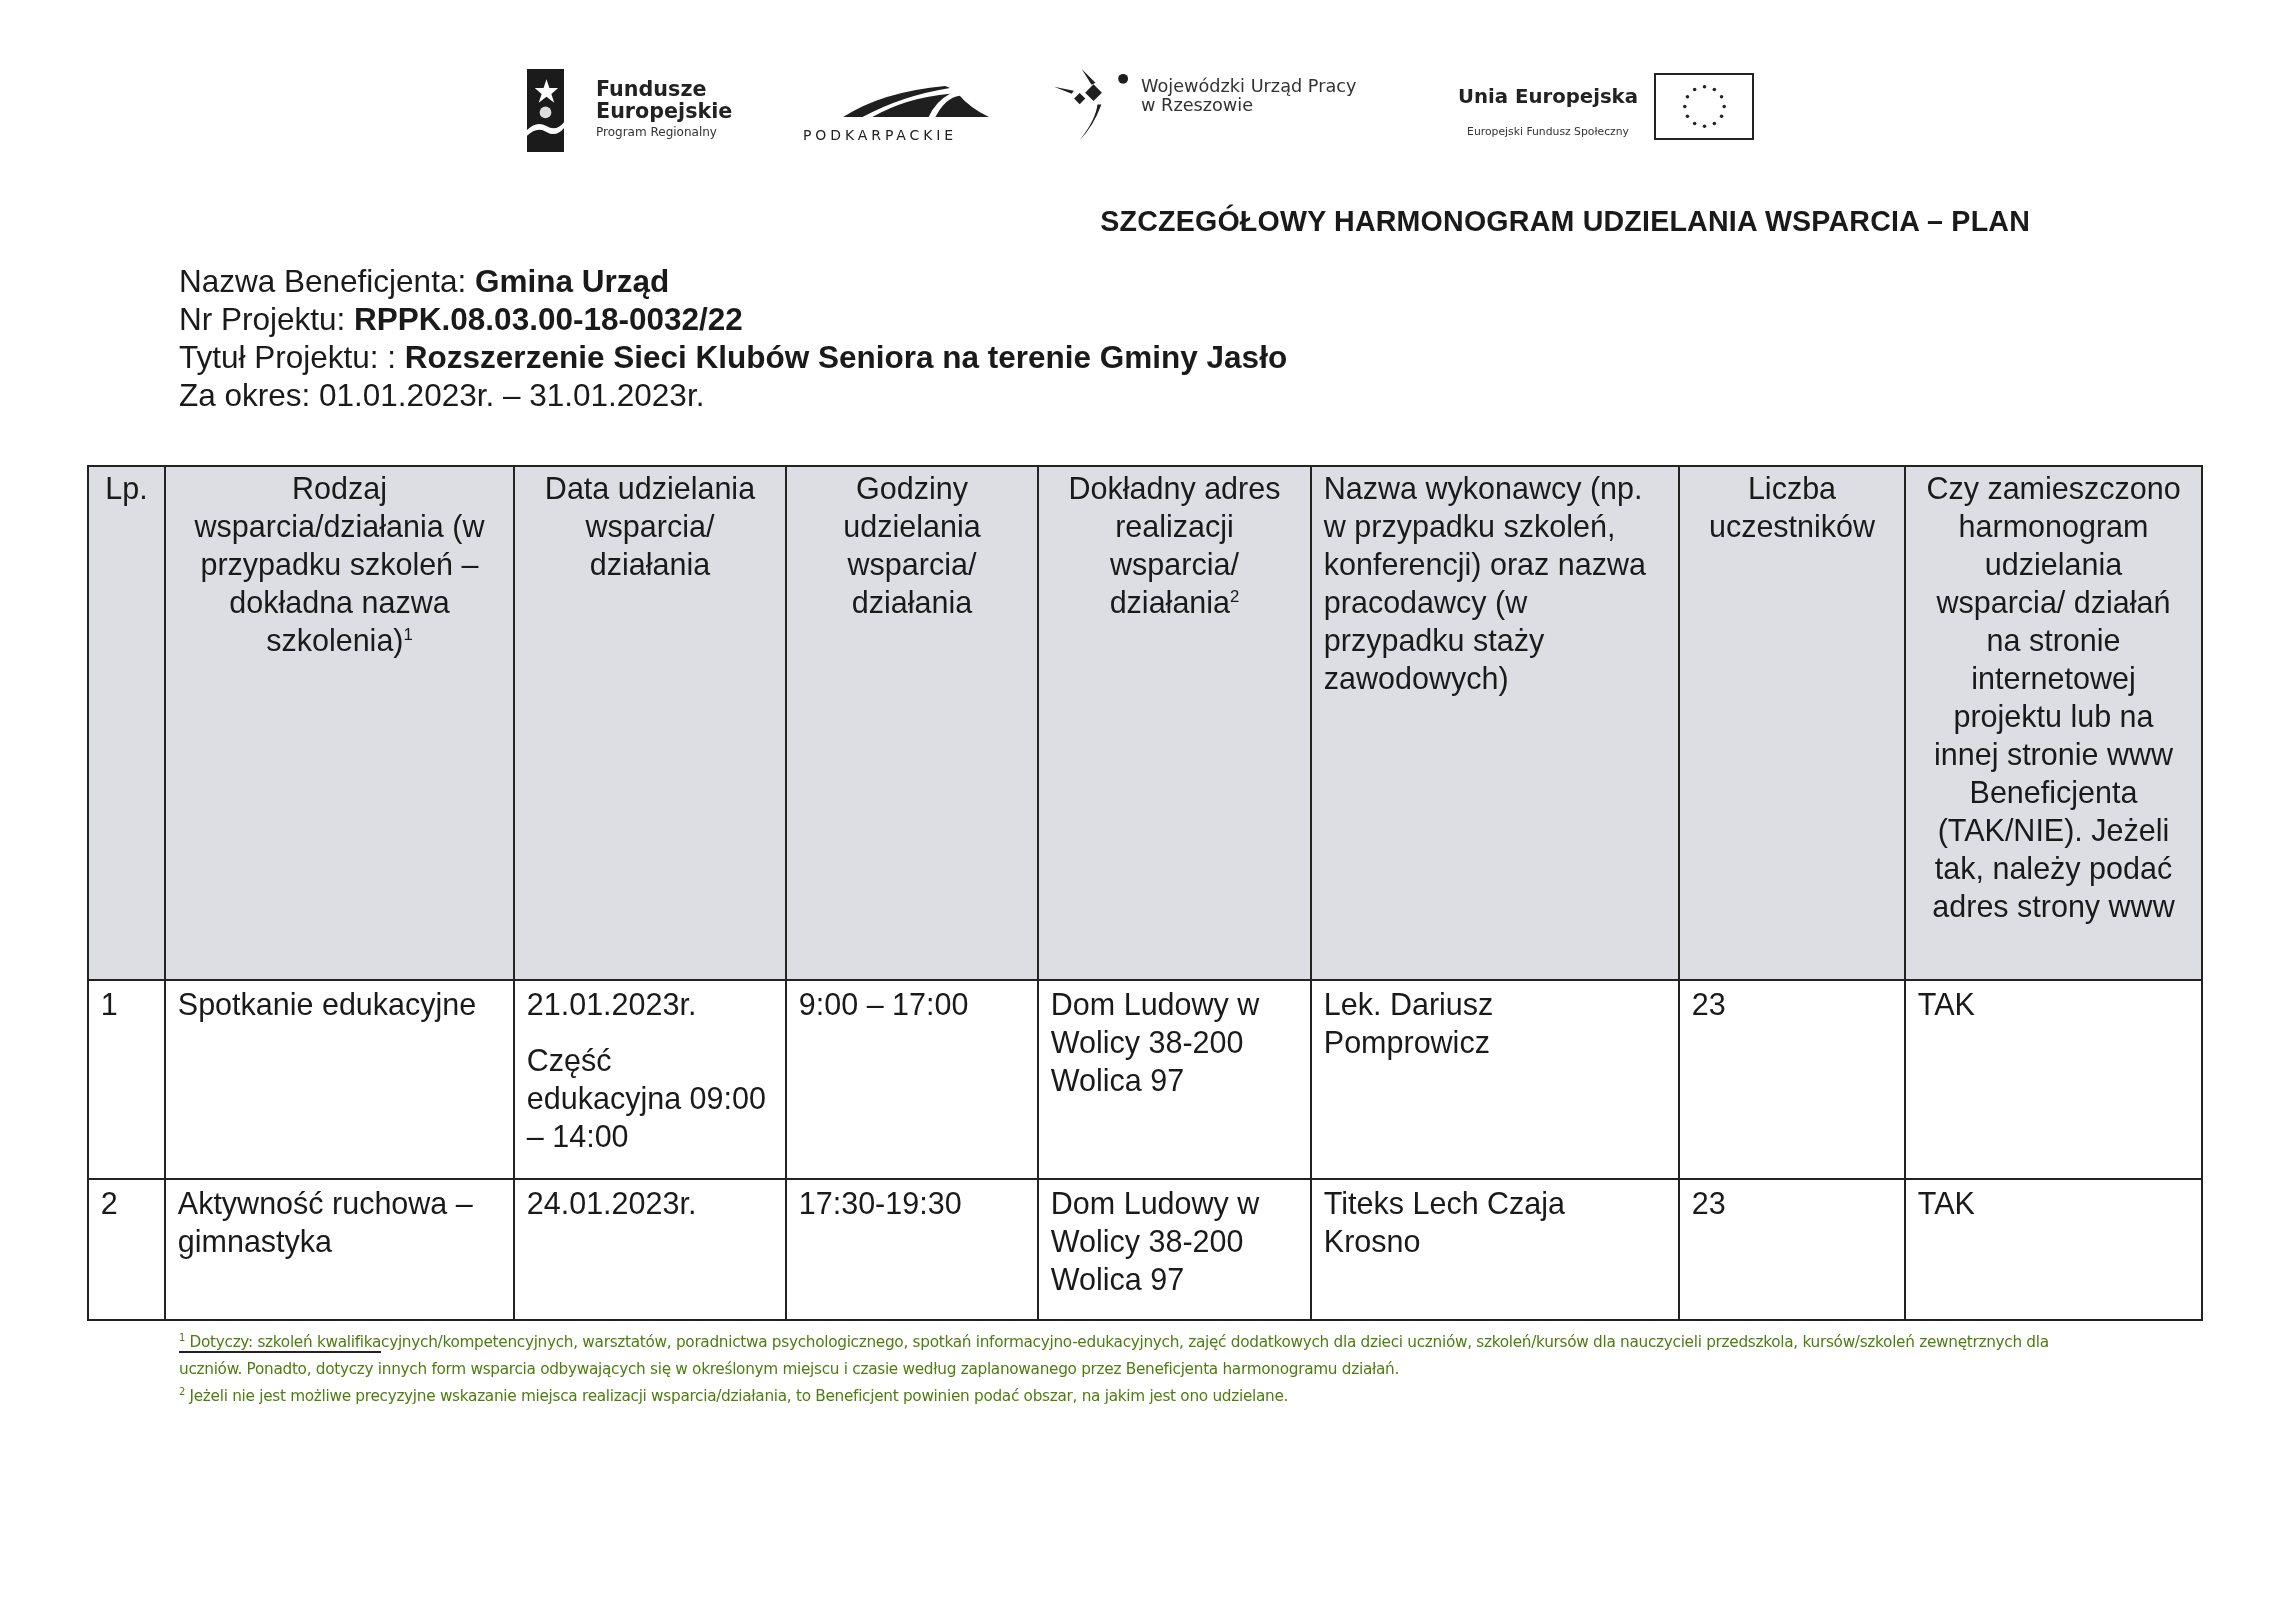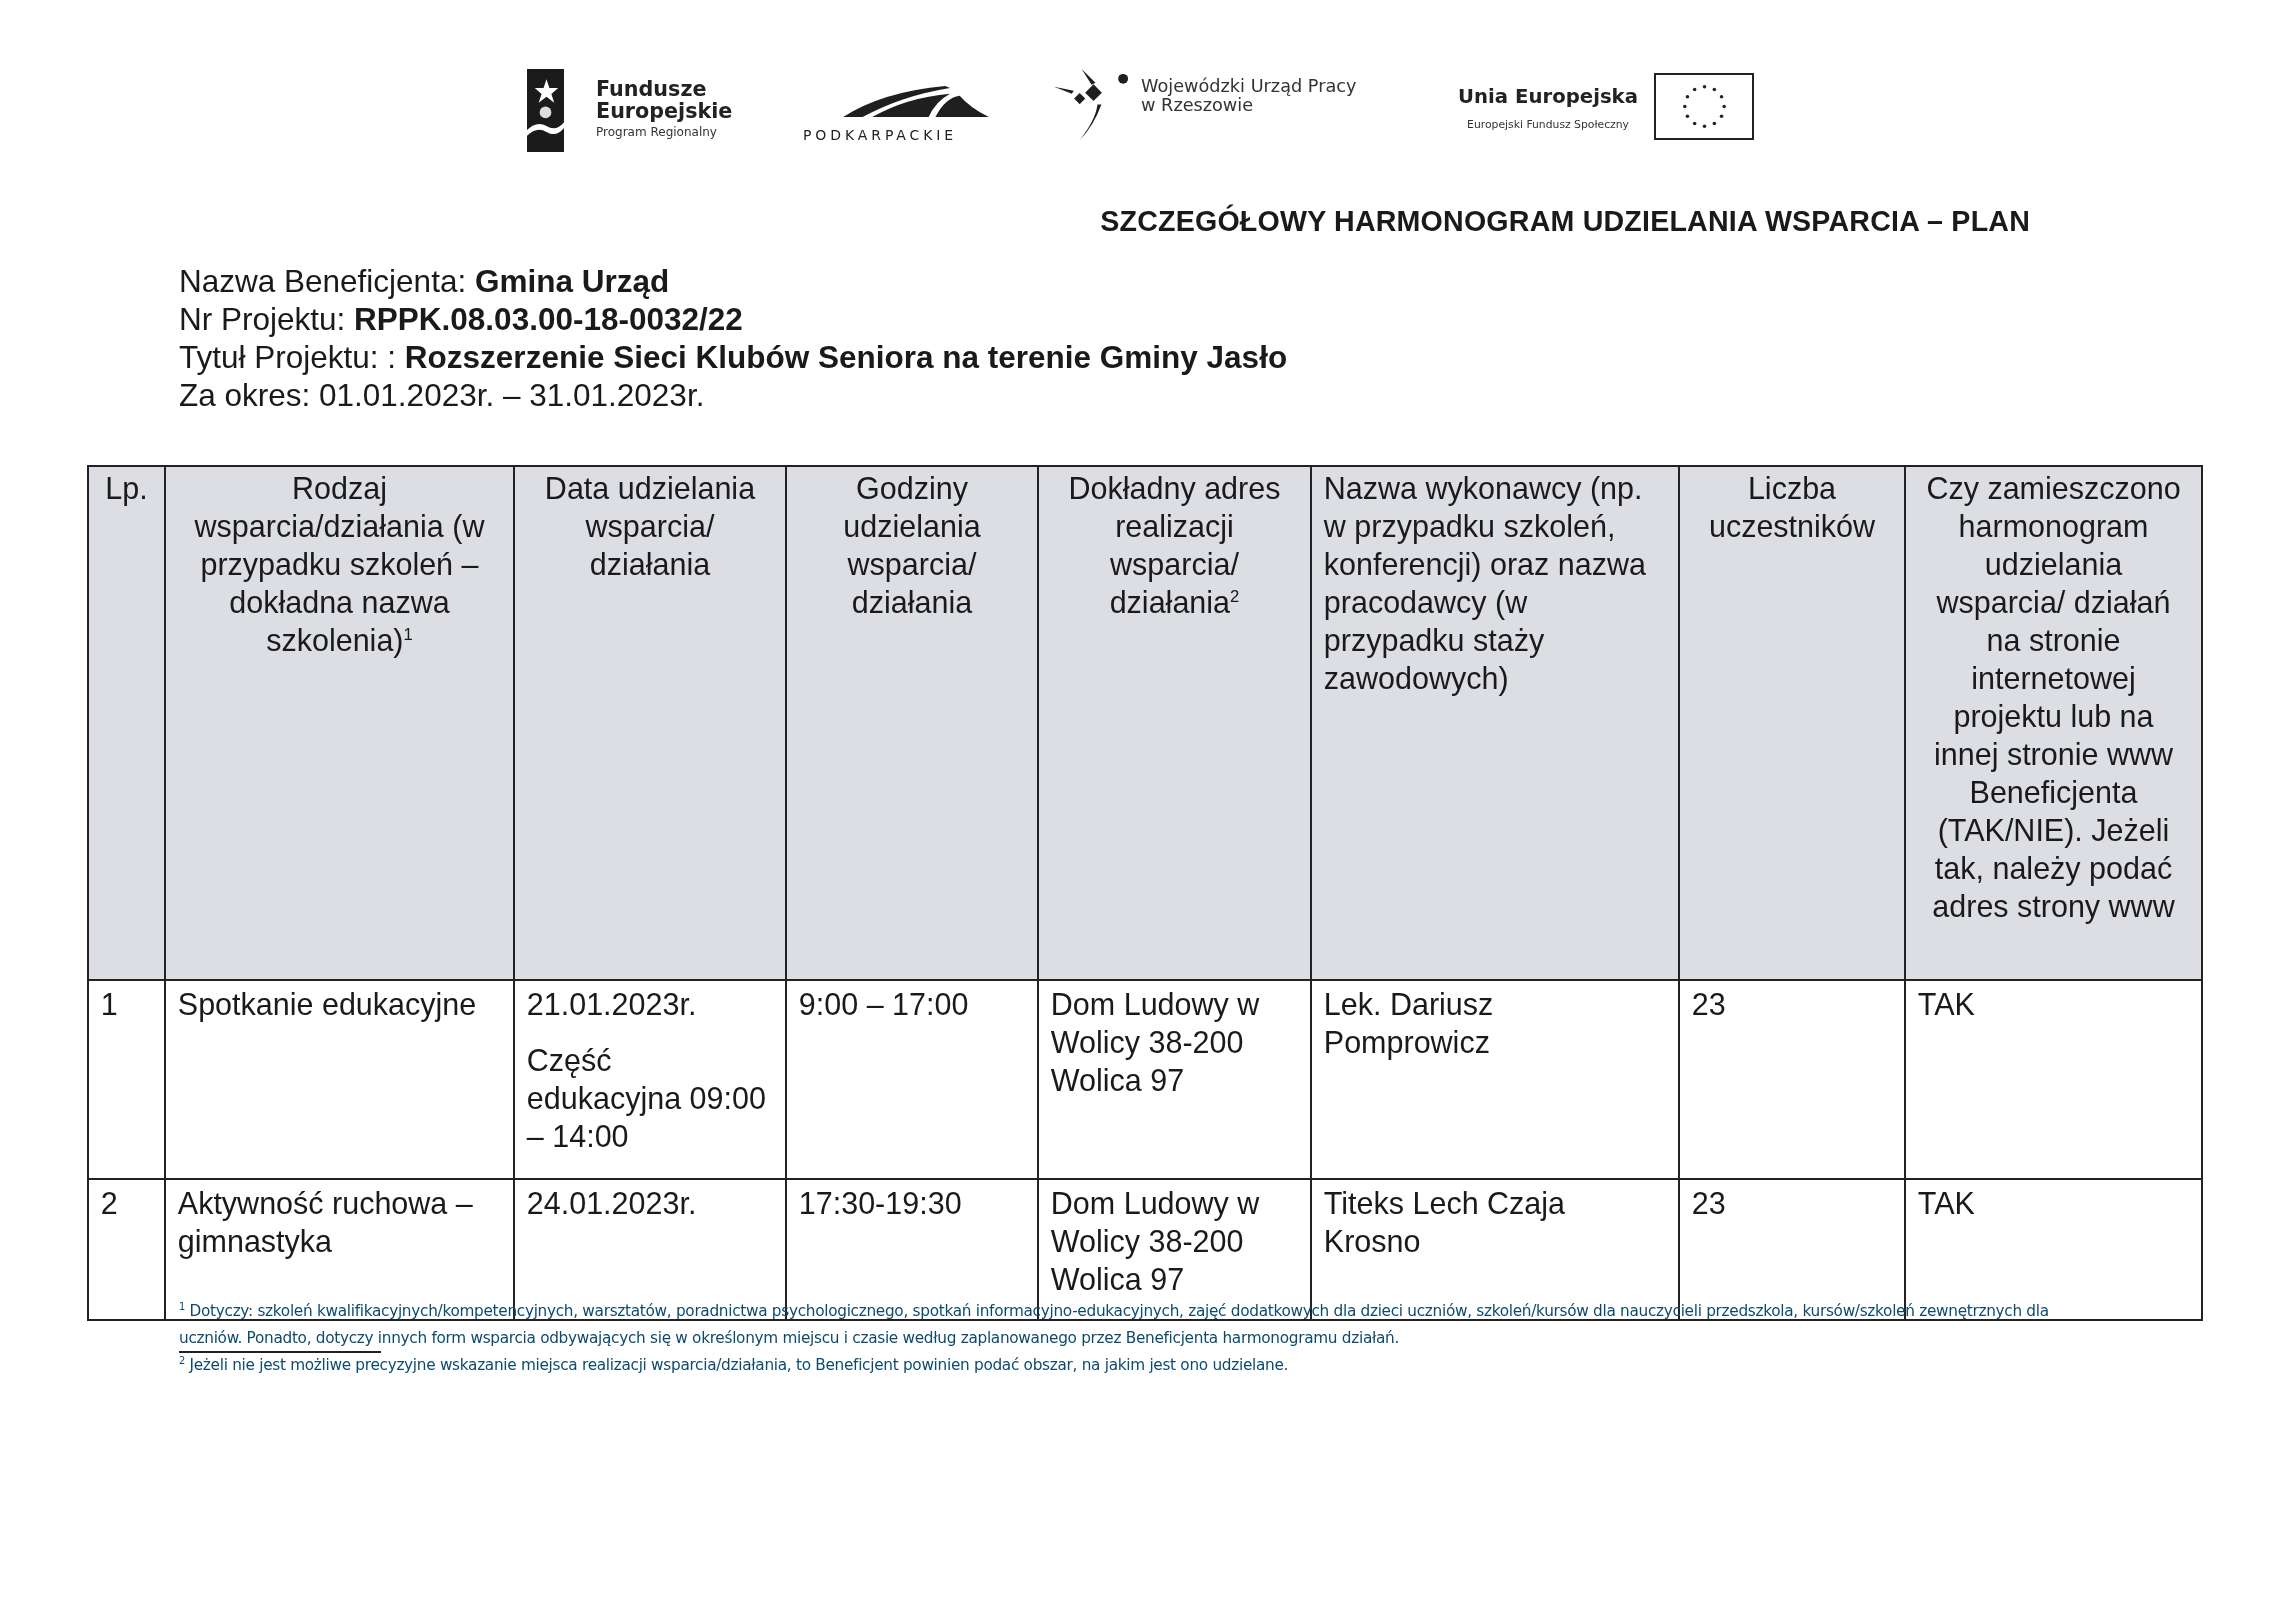--- a/index.html
+++ b/index.html
@@ -12,41 +12,41 @@
   .fe-text { position:absolute; left:69px; top:9.9px; font-family:"DejaVu Sans", sans-serif; line-height:1.05; }
   .fe-text .l1, .fe-text .l2 { font-size:20.7px; font-weight:bold; color:#222; display:block; }
   .fe-text .l3 { font-size:12px; color:#333; display:block; margin-top:3.9px; }
   .logo-pk { left:803px; top:84px; width:217px; height:59px; }
   .pk-text { position:absolute; left:0; bottom:0; font-size:14px; letter-spacing:3.9px; color:#222; font-family:"DejaVu Sans", sans-serif; }
   .logo-wup { left:1052px; top:65px; width:345px; height:79px; }
   .wup-text { position:absolute; left:89px; top:11.8px; font-family:"DejaVu Sans", sans-serif; font-size:17.7px; line-height:1.1; color:#333; }
   .logo-ue { left:1409px; top:73px; width:345px; height:71px; }
   .ue-text { position:absolute; right:116px; top:11.8px; text-align:center; font-family:"DejaVu Sans", sans-serif; color:#222; }
   .ue-text .l1 { font-size:19.7px; font-weight:bold; display:block; }
-  .ue-text .l2 { font-size:10.8px; display:block; margin-top:10px; color:#333; }
+  .ue-text .l2 { font-size:10.8px; display:block; margin-top:17px; color:#333; }
   .ue-flag { position:absolute; right:0; top:0; width:100px; height:67px; border:2px solid #222; box-sizing:border-box; }
 
   .doc-title { left:0; width:2030px; top:205px; text-align:right; font-size:28.6px; font-weight:bold; letter-spacing:0.2px; }
   .info { left:179px; top:262px; font-size:31.5px; line-height:38px; }
   .info .lbl { font-weight:normal; }
   .info .val { font-weight:bold; }
 
   
   .tbl { left:87px; top:465px; width:2114px; border-collapse:collapse; table-layout:fixed; }
   .tbl td, .tbl th { border:2px solid #222; vertical-align:top; font-size:30.5px; line-height:38px; padding:2px 11.8px 0 11.8px; font-weight:normal; }
   .tbl thead th { background:#dcdee3; text-align:center; height:510px; padding-top:2px; }
   .tbl thead th.left { text-align:left; }
   .tbl tbody td { text-align:left; background:#fff; }
   .tbl tbody tr.r1 td { height:193px; padding-top:3.9px; }
   .tbl tbody tr.r2 td { height:135px; padding-top:3.9px; }
   sup { font-size:16.7px; line-height:0; vertical-align:super; }
   .sub-note { display:block; margin-top:17.7px; }
 
   .fn-rule { left:179px; top:1351px; width:202px; height:2px; background:#222; }
-  .footnotes { left:179px; top:1298px; width:1921px; font-family:"DejaVu Sans", sans-serif; font-size:15.3px; line-height:27px; color:#0c4a6e; letter-spacing:-0.3px; }
+  .footnotes { left:179px; top:1329px; width:1921px; font-family:"DejaVu Sans", sans-serif; font-size:15.3px; line-height:27px; color:#4d7c0f; letter-spacing:-0.3px; }
   .footnotes sup { font-size:9.9px; }
 </style>
 </head>
 <body>
 
 <div class="abs logo-fe">
   <div class="fe-mark">
     <svg width="37" height="83" viewBox="0 0 38 84">
       <rect width="38" height="84" fill="#1b1b1b"></rect>
       <polygon points="20,10 23,19 32,19 25,25 28,34 20,28 12,34 15,25 8,19 17,19" fill="#fff"></polygon>

